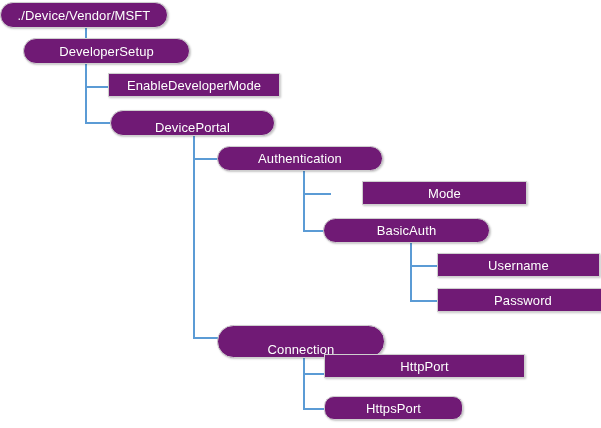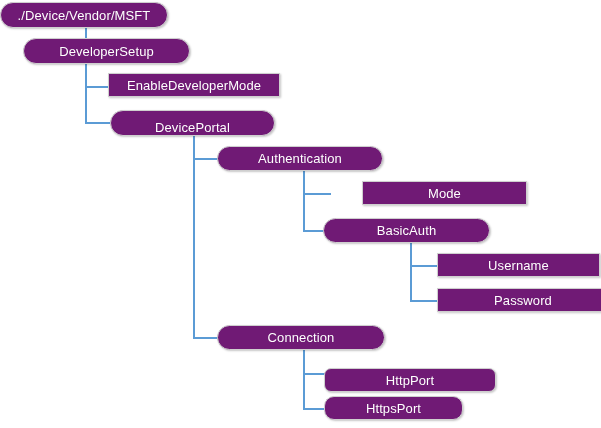--- a/index.html
+++ b/index.html
@@ -93,23 +93,23 @@
       </div>
       <div class="node pill" style="left: 323px; top: 218px; width: 167px; height: 25px;">
         <span class="node-label">BasicAuth</span>
       </div>
       <div class="node rect" style="left: 437px; top: 253px; width: 163px; height: 24px; text-align: right;">
         <span class="node-label">Username</span>
       </div>
       <div class="node rect" style="left: 437px; top: 288px; width: 172px; height: 24px;">
         <span class="node-label">Password</span>
       </div>
-      <div class="node pill" style="left: 217px; top: 325px; width: 168px; height: 25px;">
+      <div class="node pill" style="left: 217px; top: 325px; width: 168px; height: 33px; align-items: flex-end;">
         <span class="node-label">Connection</span>
       </div>
-      <div class="node rect" style="left: 324px; top: 368px; width: 172px; height: 24px; border-radius: 7px;">
+      <div class="node rect" style="left: 324px; top: 354px; width: 201px; height: 24px;">
         <span class="node-label">HttpPort</span>
       </div>
       <div class="node rect" style="left: 324px; top: 396px; width: 139px; height: 24px; border-radius: 10px;">
         <span class="node-label">HttpsPort</span>
       </div>
     </div>
 </div>
 
 </body></html>

